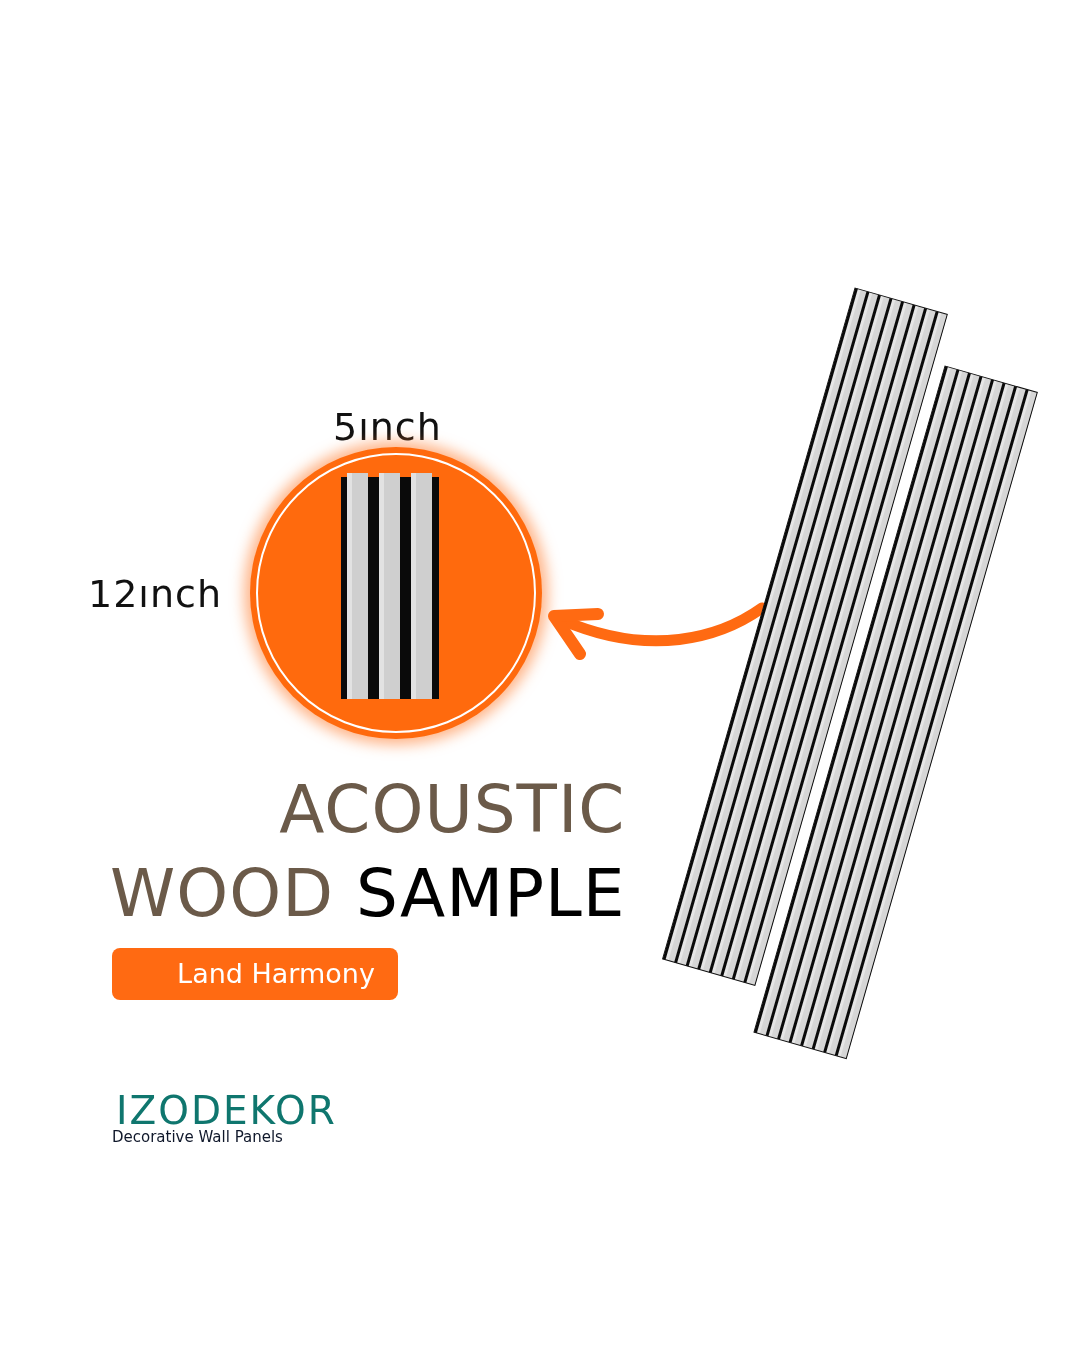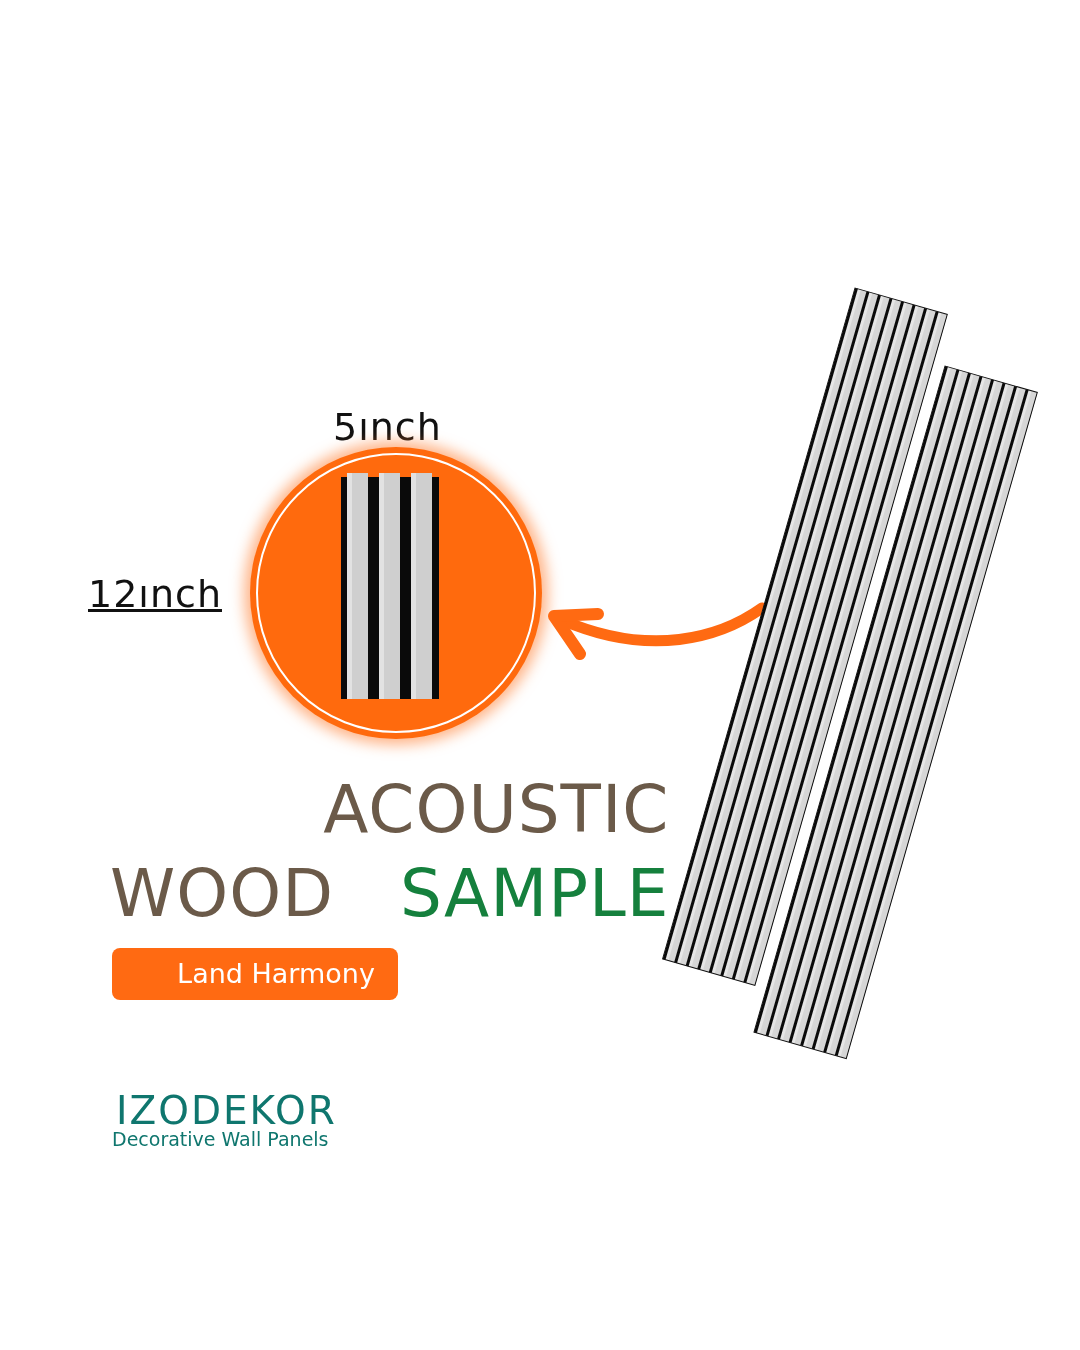--- a/index.html
+++ b/index.html
@@ -3,30 +3,30 @@
 <meta charset="utf-8">
 <style>
   html, body { margin: 0; padding: 0; }
   body { width: 1080px; height: 1350px; background: #ffffff; position: relative; overflow: hidden; font-family: "DejaVu Sans", sans-serif; }
   .abs { position: absolute; }
   .dim-label { color: #111111; font-family: "DejaVu Sans", sans-serif; font-size: 38px; letter-spacing: 1px; }
   .circle-wrap { left: 250px; top: 447px; width: 292px; height: 292px; }
   .circle { width: 292px; height: 292px; border-radius: 50%; background: #ff6a0d; box-shadow: 0 0 14px 6px rgba(255,120,40,0.55); position: relative; }
   .circle-ring { position: absolute; left: 6px; top: 6px; right: 6px; bottom: 6px; border-radius: 50%; border: 2px solid #ffffff; }
   .title { font-family: "DejaVu Sans", sans-serif; font-size: 66px; line-height: 84px; color: #6b5a49; letter-spacing: 1px; font-weight: normal; }
-  .title .accent { color: #15803d; margin-left: 44px; }
+  .title .accent { color: #000000; }
   .badge { left: 112px; top: 948px; width: 244px; height: 52px; background: #ff6a12; border-radius: 8px; color: #ffffff; font-size: 27px; line-height: 52px; text-align: center; font-family: "DejaVu Sans", sans-serif; padding-left: 42px; }
   .brand { left: 116px; top: 1088px; font-size: 39px; color: #0f766e; letter-spacing: 2px; font-family: "DejaVu Sans", sans-serif; font-weight: normal; }
-  .brand-sub { left: 112px; top: 1128px; font-size: 19px; color: #0f766e; font-family: "DejaVu Sans", sans-serif; }
+  .brand-sub { left: 112px; top: 1128px; font-size: 15px; color: #0f172a; font-family: "DejaVu Sans", sans-serif; }
 </style>
 </head>
 <body>
 
 <div class="abs dim-label" style="left:333px; top:389px;margin-top:16px;">5ınch</div>
-<div class="abs dim-label" style="left:88px; top:572px;text-decoration:underline;">12ınch</div>
+<div class="abs dim-label" style="left:88px; top:572px;">12ınch</div>
 
 <div class="abs circle-wrap">
   <div class="circle">
     <div class="circle-ring"></div>
     <svg class="abs" style="left:0;top:0" width="292" height="292" viewBox="0 0 292 292">
 
       <rect x="91" y="30" width="98" height="222" fill="#0a0a0a"></rect>
 
       <rect x="97" y="26" width="21" height="226" fill="#cfcfcf"></rect>
       <rect x="97" y="26" width="5" height="226" fill="#e2e2e2"></rect>

